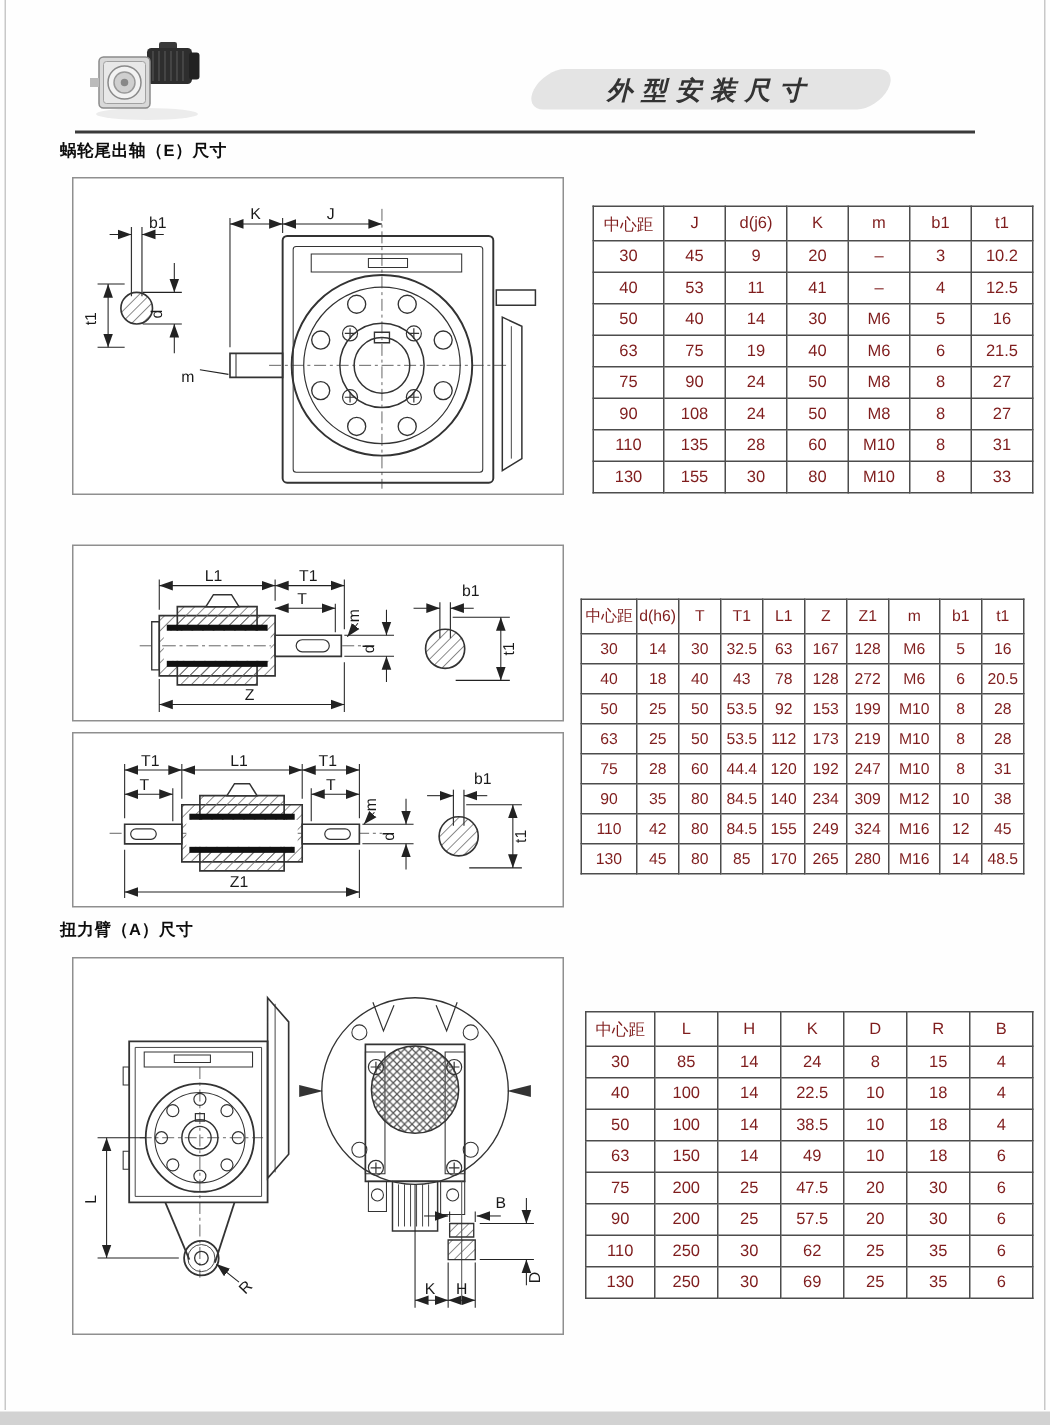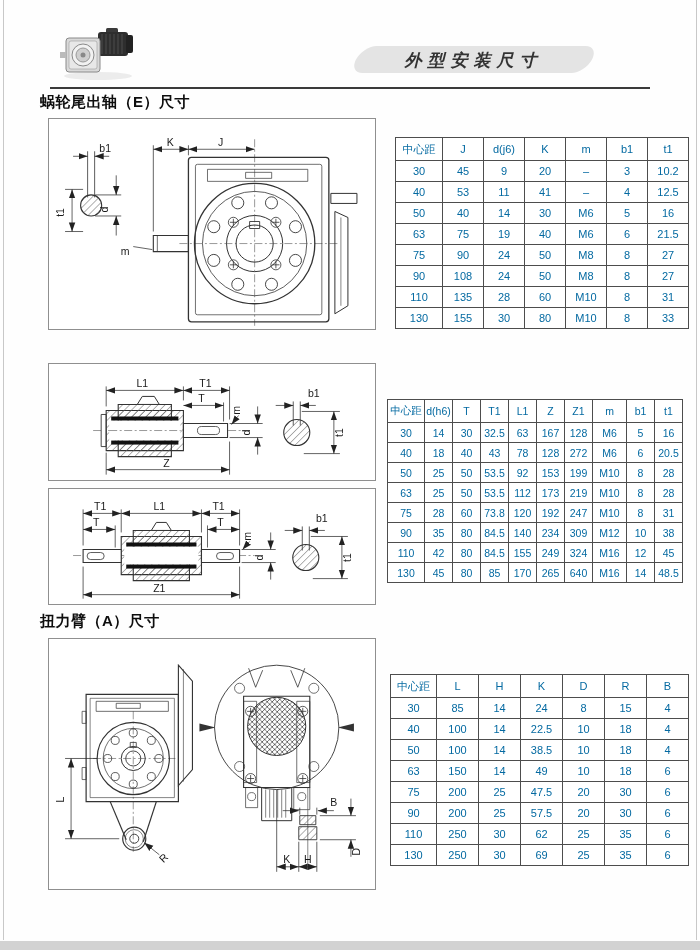--- a/index.html
+++ b/index.html
@@ -10,30 +10,30 @@
   }
   .page{position:absolute;inset:0;background:#fefefe;}
   .edge{position:absolute;top:0;bottom:10px;width:1px;background:#c8c8c8;}
   .edge.l{left:3px;} .edge.r{right:3px;}
   .bottom-bar{position:absolute;left:0;right:0;bottom:0;height:9px;background:#d2d2d2;}
   .logo{position:absolute;left:56px;top:24px;}
   .banner{position:absolute;left:356px;top:46px;width:236px;height:27px;background:#e4e4e4;border-radius:14px;transform:skewX(-28deg);}
   .banner-text{position:absolute;left:0;right:0;top:3px;text-align:center;transform:skewX(28deg);
     font-style:italic;font-weight:bold;font-size:17px;letter-spacing:6px;color:#333;white-space:nowrap;}
   .header-rule{position:absolute;left:50px;top:87px;width:600px;height:2px;background:#3a3a3a;}
-  .sec-title{position:absolute;left:40px;font-size:15px;font-weight:bold;letter-spacing:.5px;color:#0d0d0d;white-space:nowrap;}
+  .sec-title{position:absolute;left:40px;font-size:11px;font-weight:bold;letter-spacing:.5px;color:#0d0d0d;white-space:nowrap;}
   #title-e{top:93px;} #title-dz{top:337px;} #title-a{top:612px;text-align:center;}
   .draw-box{position:absolute;border:1.5px solid #8f8f8f;background:#fff;box-sizing:border-box;}
   #box-e{left:48px;top:118px;width:328px;height:212px;}
   #box-dz{left:48px;top:363px;width:328px;height:118px;}
   #box-sz{left:48px;top:488px;width:328px;height:117px;}
   #box-a{left:48px;top:638px;width:328px;height:252px;}
   .draw-box svg{display:block;width:100%;height:100%;}
   svg text{font-family:"Liberation Sans","DejaVu Sans",sans-serif;font-size:10.5px;fill:#1a1a1a;}
-  .dim-table{position:absolute;border-collapse:collapse;table-layout:fixed;background:#fff;color:#0369a1;}
+  .dim-table{position:absolute;border-collapse:collapse;table-layout:fixed;background:#fff;color:#7f1d1d;}
   .dim-table th,.dim-table td{border:1px solid #4d4d4d;font-weight:normal;font-size:11px;text-align:center;padding:0;overflow:hidden;white-space:nowrap;}
   #table-e{left:395px;top:137px;width:286px;}
   #table-e th{height:22px;width:40px} #table-e td{height:20px}
   #table-e th:first-child{width:46px}
   #table-dz{left:387px;top:399px;width:296px;}
   #table-dz th,#table-dz td{font-size:10.5px;}
   #table-dz th{height:22px} #table-dz td{height:19px}
   #table-dz th:first-child{width:36px} #table-dz th:nth-child(8){width:33px}
   #table-a{left:390px;top:674px;width:291px;}
   #table-a th{height:22px;width:41px} #table-a td{height:20px}
@@ -442,21 +442,21 @@
           <td>173</td>
           <td>219</td>
           <td>M10</td>
           <td>8</td>
           <td>28</td>
         </tr>
         <tr>
           <td>75</td>
           <td>28</td>
           <td>60</td>
-          <td>73.8</td>
+          <td>44.4</td>
           <td>120</td>
           <td>192</td>
           <td>247</td>
           <td>M10</td>
           <td>8</td>
           <td>31</td>
         </tr>
         <tr>
           <td>90</td>
           <td>35</td>
@@ -481,21 +481,21 @@
           <td>12</td>
           <td>45</td>
         </tr>
         <tr>
           <td>130</td>
           <td>45</td>
           <td>80</td>
           <td>85</td>
           <td>170</td>
           <td>265</td>
-          <td>640</td>
+          <td>280</td>
           <td>M16</td>
           <td>14</td>
           <td>48.5</td>
         </tr>
       </tbody>
   </table>
 
   <div class="sec-title" id="title-a">扭力臂（A）尺寸</div>
 
   <div class="draw-box" id="box-a">

